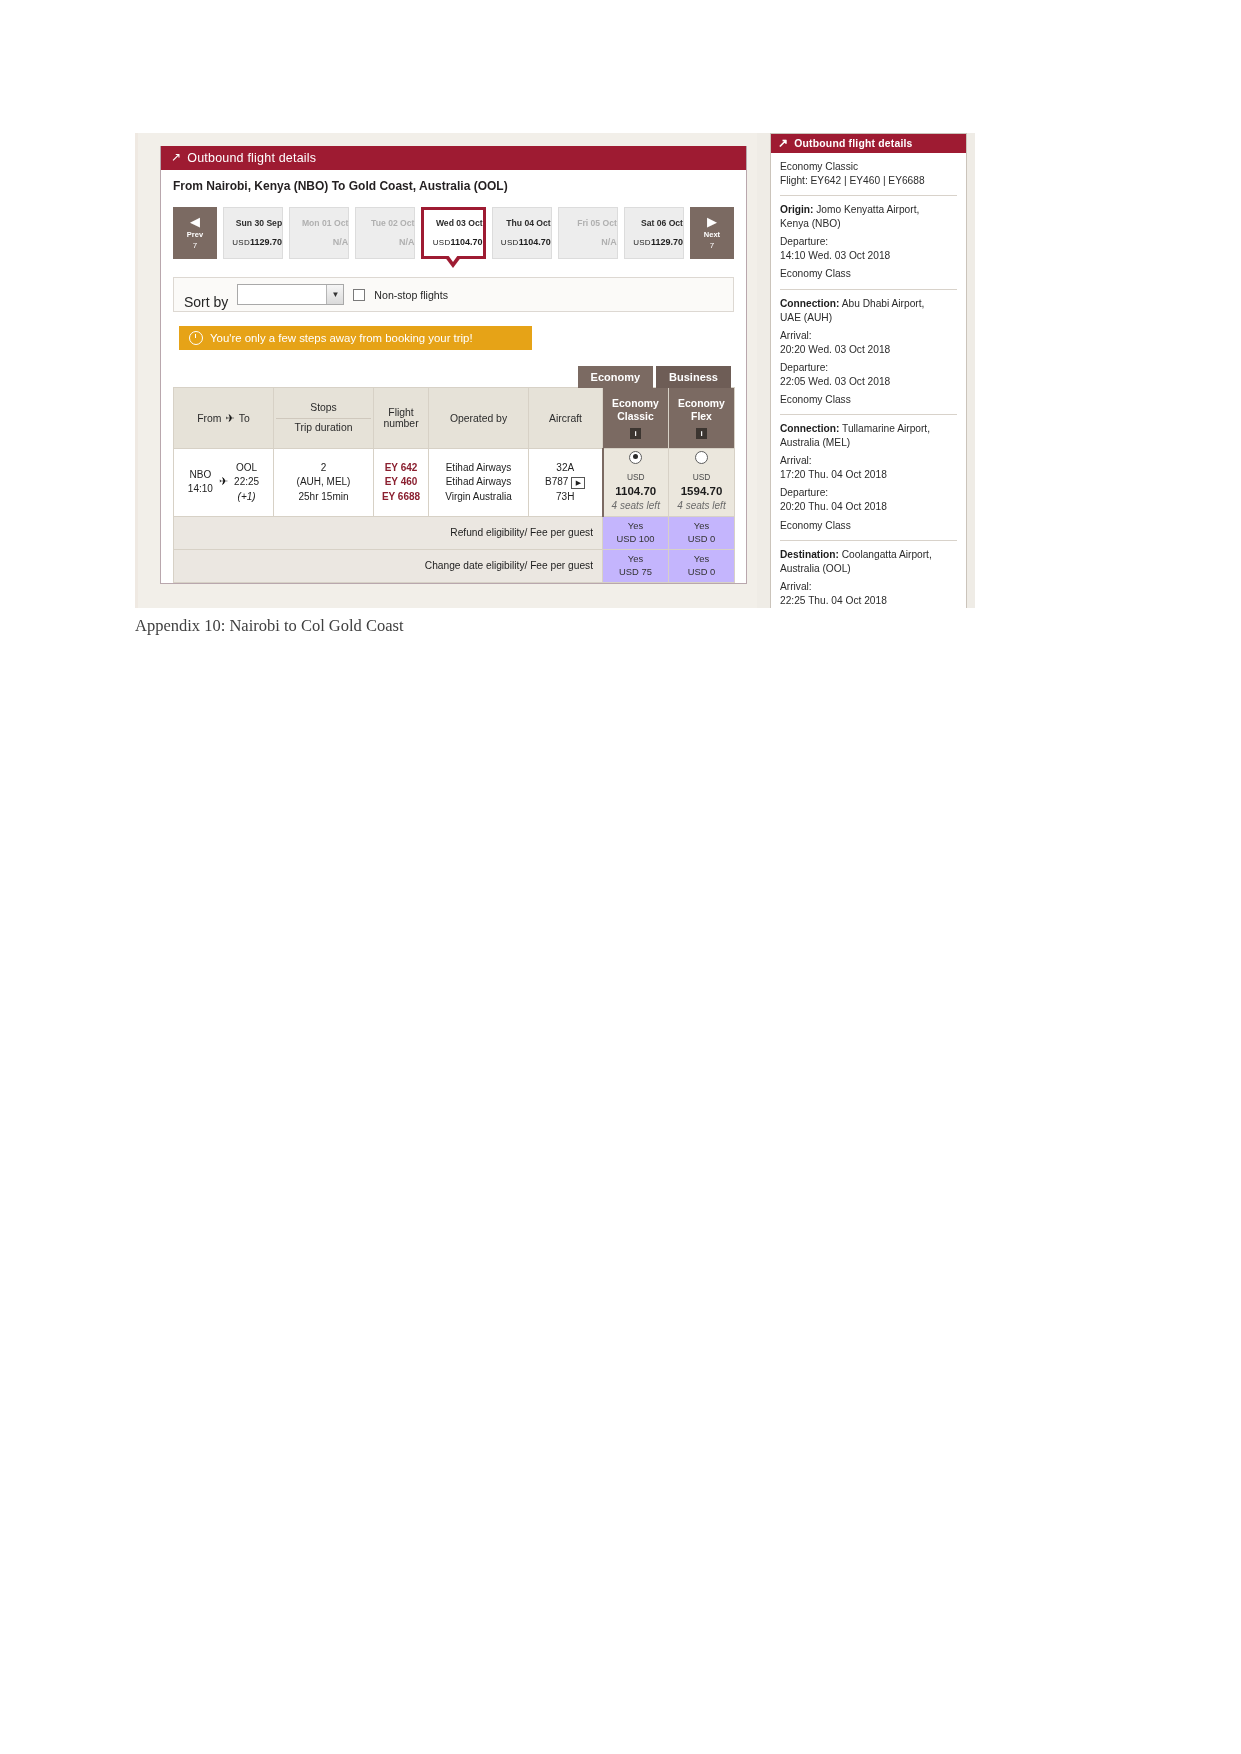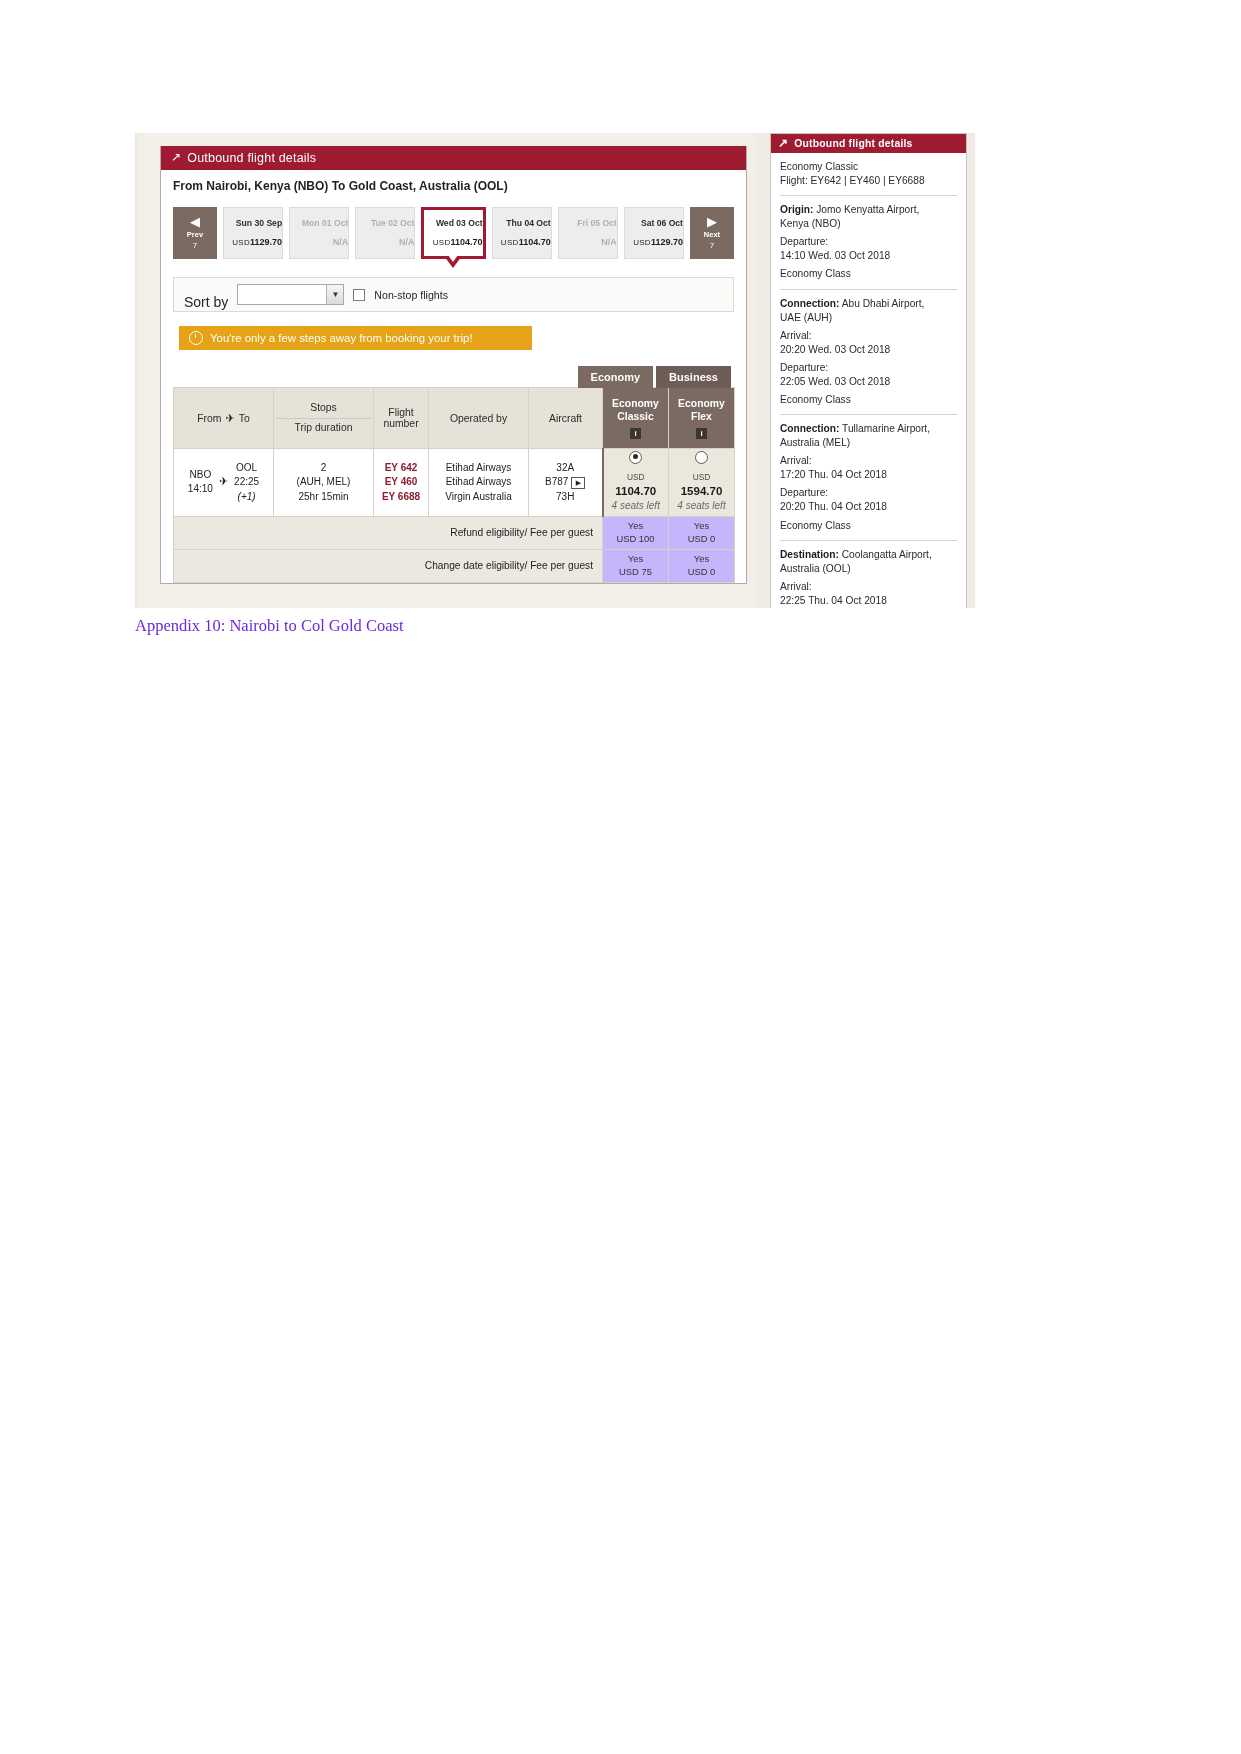--- a/index.html
+++ b/index.html
@@ -105,21 +105,21 @@
   #side-wrap{position:absolute;left:757px;top:133px;width:218px;height:475px;background:#efece6;overflow:hidden;}
   #side-panel{position:absolute;left:13px;top:0px;width:195px;background:#fff;border:1px solid #cbc4bb;}
   #side-panel .panel-header{height:19px;font-size:10.4px;font-weight:bold;padding:0 7px;}
   .side-body{padding:7px 9px 10px 9px;font-size:10.2px;color:#2b2b2b;line-height:1.38;}
   .side-body .grp{padding-bottom:7px;}
   .side-body .sep{border-top:1px solid #d8d2ca;margin:0 0 7px 0;}
   .side-body b{font-weight:bold;color:#1c1c1c;}
   .side-body .lbl2{margin-top:4px;}
 
   
-  #caption{position:absolute;left:135px;top:616px;font-size:16.5px;color:#6d28d9;
+  #caption{position:absolute;left:135px;top:616px;font-size:16.5px;color:#404040;
            font-family:"Liberation Serif",serif;}
   
   .edge-l{position:absolute;left:135px;top:133px;width:4px;height:475px;background:#e9e4dc;}
 </style>
 </head>
 <body>
 
 <div id="screenshot">
 
   <div class="edge-l"></div>

